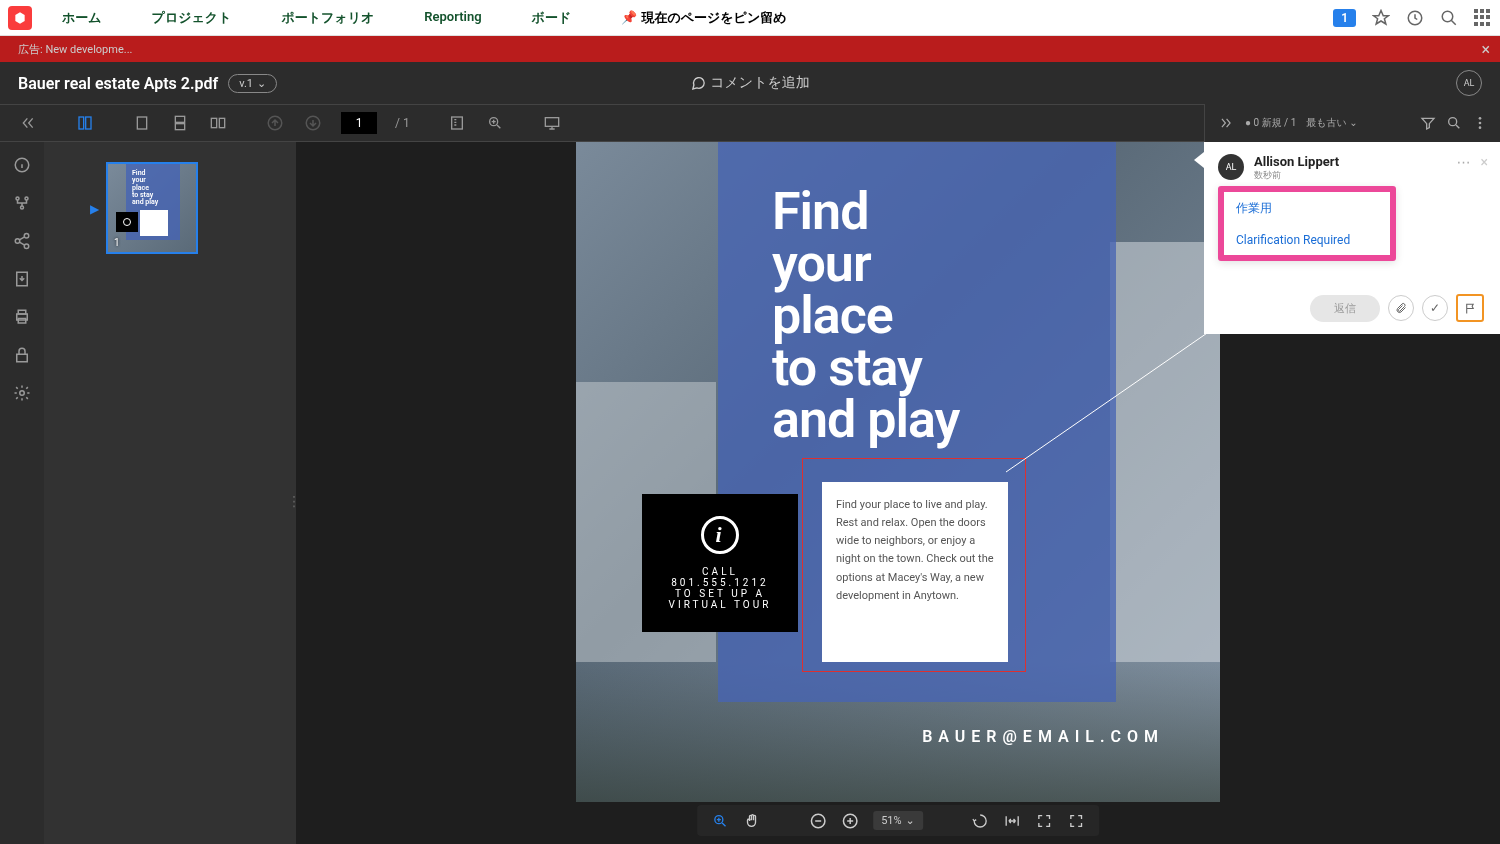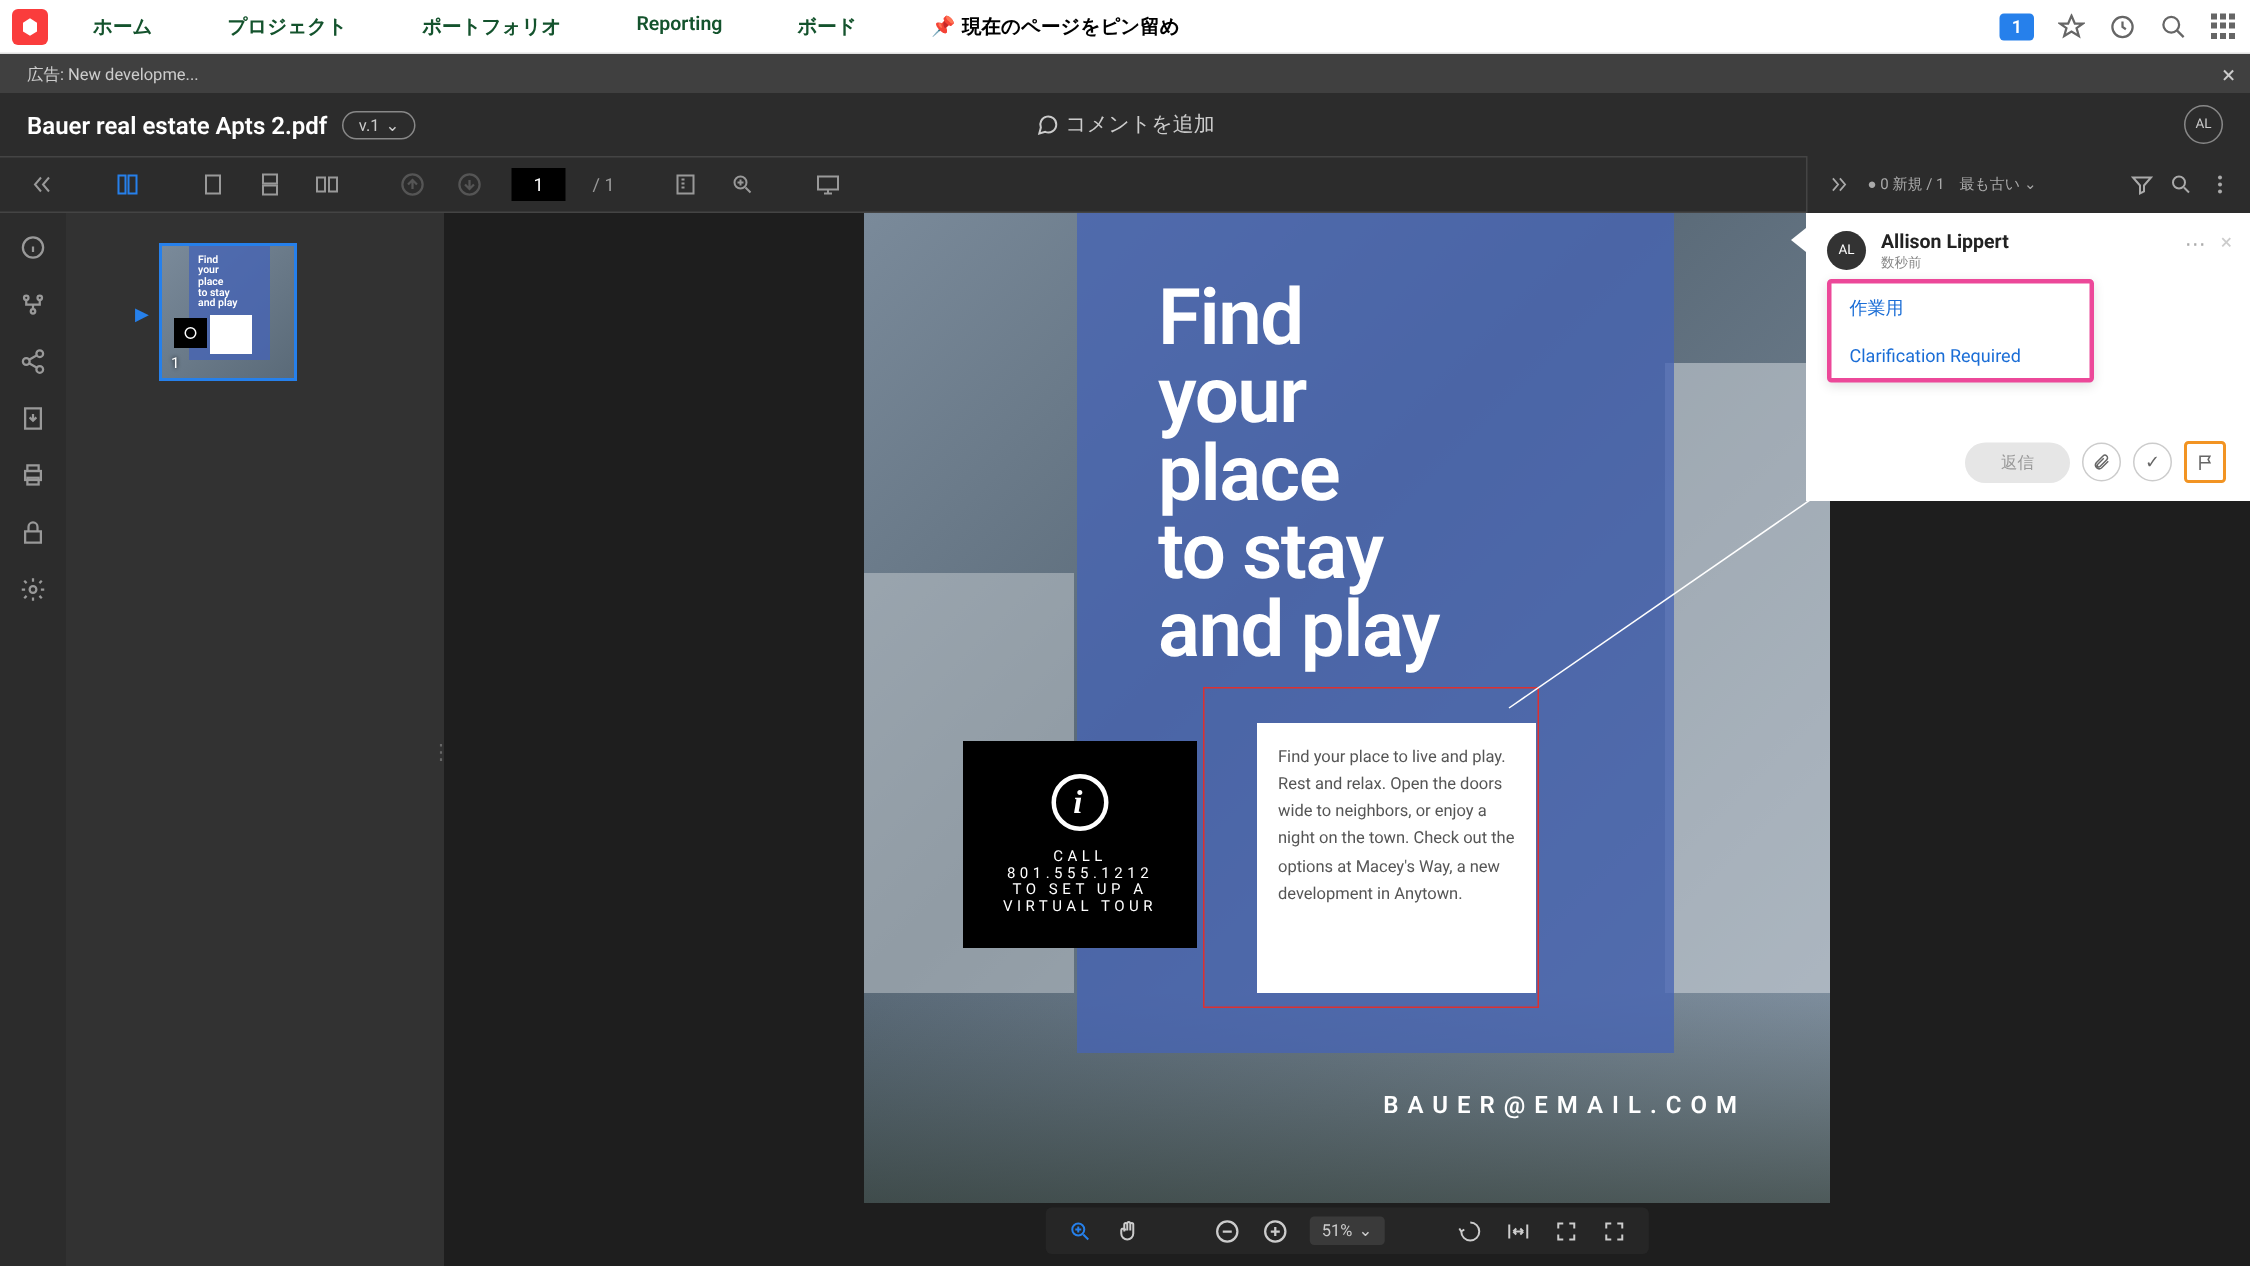--- a/index.html
+++ b/index.html
@@ -12,21 +12,21 @@
 .nav-items { display: flex; gap: 50px; flex: 1; }
 .nav-item { font-size: 13px; font-weight: 600; color: #14532d; cursor: pointer; }
 .pin-item { display: flex; align-items: center; gap: 4px; font-size: 13px; font-weight: 600; }
 .nav-right { display: flex; align-items: center; gap: 16px; margin-left: auto; }
 .nav-badge { background: #2680eb; color: #fff; font-size: 12px; font-weight: 600; padding: 2px 8px; border-radius: 3px; }
 .nav-icon { width: 18px; height: 18px; color: #666; cursor: pointer; }
 .grid-icon { width: 18px; height: 18px; display: grid; grid-template-columns: repeat(3,4px); gap: 2px; }
 .grid-icon span { background: #666; width: 4px; height: 4px; }
 
 
-.tab-bar { height: 26px; background: #404040; display: flex; align-items: center; padding: 0 12px; position: relative; }
+.tab-bar { height: 26px; background: #b91c1c; display: flex; align-items: center; padding: 0 12px; position: relative; }
 .tab { font-size: 11px; color: #ccc; padding: 0 6px; }
 .tab-close { position: absolute; right: 10px; color: #ccc; font-size: 16px; cursor: pointer; }
 
 
 .title-bar { height: 42px; background: #2c2c2c; display: flex; align-items: center; padding: 0 18px; }
 .doc-title { color: #fff; font-size: 16px; font-weight: 600; }
 .version-pill { border: 1px solid #888; border-radius: 12px; padding: 2px 10px; font-size: 11px; color: #ccc; margin-left: 10px; display: flex; align-items: center; gap: 4px; }
 .comment-add { margin-left: auto; margin-right: auto; color: #ccc; font-size: 14px; display: flex; align-items: center; gap: 4px; position: absolute; left: 50%; transform: translateX(-50%); }
 .avatar-circle { width: 26px; height: 26px; border: 1px solid #888; border-radius: 50%; color: #ccc; font-size: 9px; display: flex; align-items: center; justify-content: center; margin-left: auto; }
 
@@ -49,21 +49,21 @@
 .thumb-arrow { position: absolute; left: -16px; top: 40px; color: #2680eb; font-size: 12px; }
 .thumb-num { position: absolute; bottom: 4px; left: 6px; color: #fff; font-size: 10px; text-shadow: 0 0 3px #000; z-index:3;}
 .drag-handle { position: absolute; right: -3px; top: 50%; color: #666; font-size: 14px; letter-spacing:-2px; }
 
 .canvas { flex: 1; background: #1e1e1e; position: relative; display: flex; justify-content: center; overflow: hidden; }
 .doc { width: 644px; height: 660px; margin-top: 0; position: relative; background: linear-gradient(135deg, #7a8a9a 0%, #5a6a78 40%, #8595a5 100%); }
 .blue-overlay { position: absolute; left: 142px; top: 0; width: 398px; height: 560px; background: rgba(70, 100, 180, 0.78); }
 .headline { position: absolute; left: 196px; top: 44px; color: #fff; font-size: 52px; font-weight: 600; line-height: 1.0; letter-spacing: -1px; }
 .black-box { position: absolute; left: 66px; top: 352px; width: 156px; height: 138px; background: #000; color: #fff; display: flex; flex-direction: column; align-items: center; justify-content: center; font-size: 10px; letter-spacing: 3px; text-align: center; }
 .info-icon { width: 38px; height: 38px; border: 3px solid #fff; border-radius: 50%; display: flex; align-items: center; justify-content: center; font-size: 22px; font-weight: bold; font-style: italic; margin-bottom: 12px; font-family: serif;}
-.white-box { position: absolute; left: 262px; top: 340px; width: 186px; height: 180px; background: #fff; color: #555; font-size: 11px; padding: 14px; line-height: 1.65; }
+.white-box { position: absolute; left: 246px; top: 340px; width: 186px; height: 180px; background: #fff; color: #555; font-size: 11px; padding: 14px; line-height: 1.65; }
 .red-outline { position: absolute; left: 226px; top: 316px; width: 224px; height: 214px; border: 1.5px solid #dd3030; }
 .email-footer { position: absolute; bottom: 56px; right: 56px; color: #fff; font-size: 16px; font-weight: 600; letter-spacing: 6px; }
 .annotation-line { position: absolute; stroke: #fff; stroke-width: 1; pointer-events:none; }
 .building-shapes { position:absolute; inset:0; }
 
 
 .thumb .mini-blue { position:absolute; left:18px; top:0; width:54px; height:76px; background:rgba(70,100,180,0.8); }
 .thumb .mini-head { position:absolute; left:24px; top:6px; color:#fff; font-size:7px; font-weight:600; line-height:1.05;}
 .thumb .mini-black { position:absolute; left:8px; top:48px; width:22px; height:20px; background:#000; display:flex; align-items:center; justify-content:center;}
 .thumb .mini-black span{ width:8px;height:8px;border:1px solid #fff;border-radius:50%;}
@@ -83,21 +83,21 @@
 .cb-icon { width: 16px; height: 16px; color: #aaa; }
 
 
 .comment-panel { position: absolute; right: 0; top: 142px; width: 296px; background: #fff; }
 .comment-card { padding: 12px 14px; position: relative; }
 .c-header { display: flex; align-items: flex-start; gap: 10px; }
 .c-avatar { width: 26px; height: 26px; background: #333; color: #fff; border-radius: 50%; font-size: 9px; display: flex; align-items: center; justify-content: center; }
 .c-name { font-size: 13px; font-weight: 700; color: #222; }
 .c-time { font-size: 9px; color: #888; }
 .c-actions-top { position: absolute; right: 12px; top: 12px; display: flex; gap: 10px; color: #aaa; font-size: 14px; }
-.c-menu { position: absolute; left: 14px; top: 44px; right: 104px; background: #fff; border: 3px solid #ec4899; border-radius: 3px; box-shadow: 0 2px 8px rgba(0,0,0,0.12); z-index: 10; }
+.c-menu { position: absolute; left: 14px; top: 44px; right: 104px; background: #fff; border: 6px solid #ec4899; border-radius: 3px; box-shadow: 0 2px 8px rgba(0,0,0,0.12); z-index: 10; }
 .c-menu-item { padding: 8px 12px; font-size: 12px; color: #1a6dd6; cursor: pointer; }
 .c-footer { display: flex; align-items: center; gap: 8px; margin-top: 112px; justify-content: flex-end; padding-right: 2px;}
 .c-reply { background: #e6e6e6; color: #999; font-size: 11px; padding: 6px 24px; border-radius: 14px; border:none; }
 .c-circ { width: 26px; height: 26px; border: 1px solid #ccc; border-radius: 50%; display: flex; align-items: center; justify-content: center; font-size: 12px; color: #666; cursor:pointer;}
 .c-flag { width: 28px; height: 28px; border: 2px solid #f29423; border-radius: 3px; display: flex; align-items: center; justify-content: center; color: #666; }
 .comment-pointer { position:absolute; left:-10px; top:10px; width:0; height:0; border-top:8px solid transparent; border-bottom:8px solid transparent; border-right:10px solid #fff;}
 
 svg { display: block; }
 </style>
 </head>

